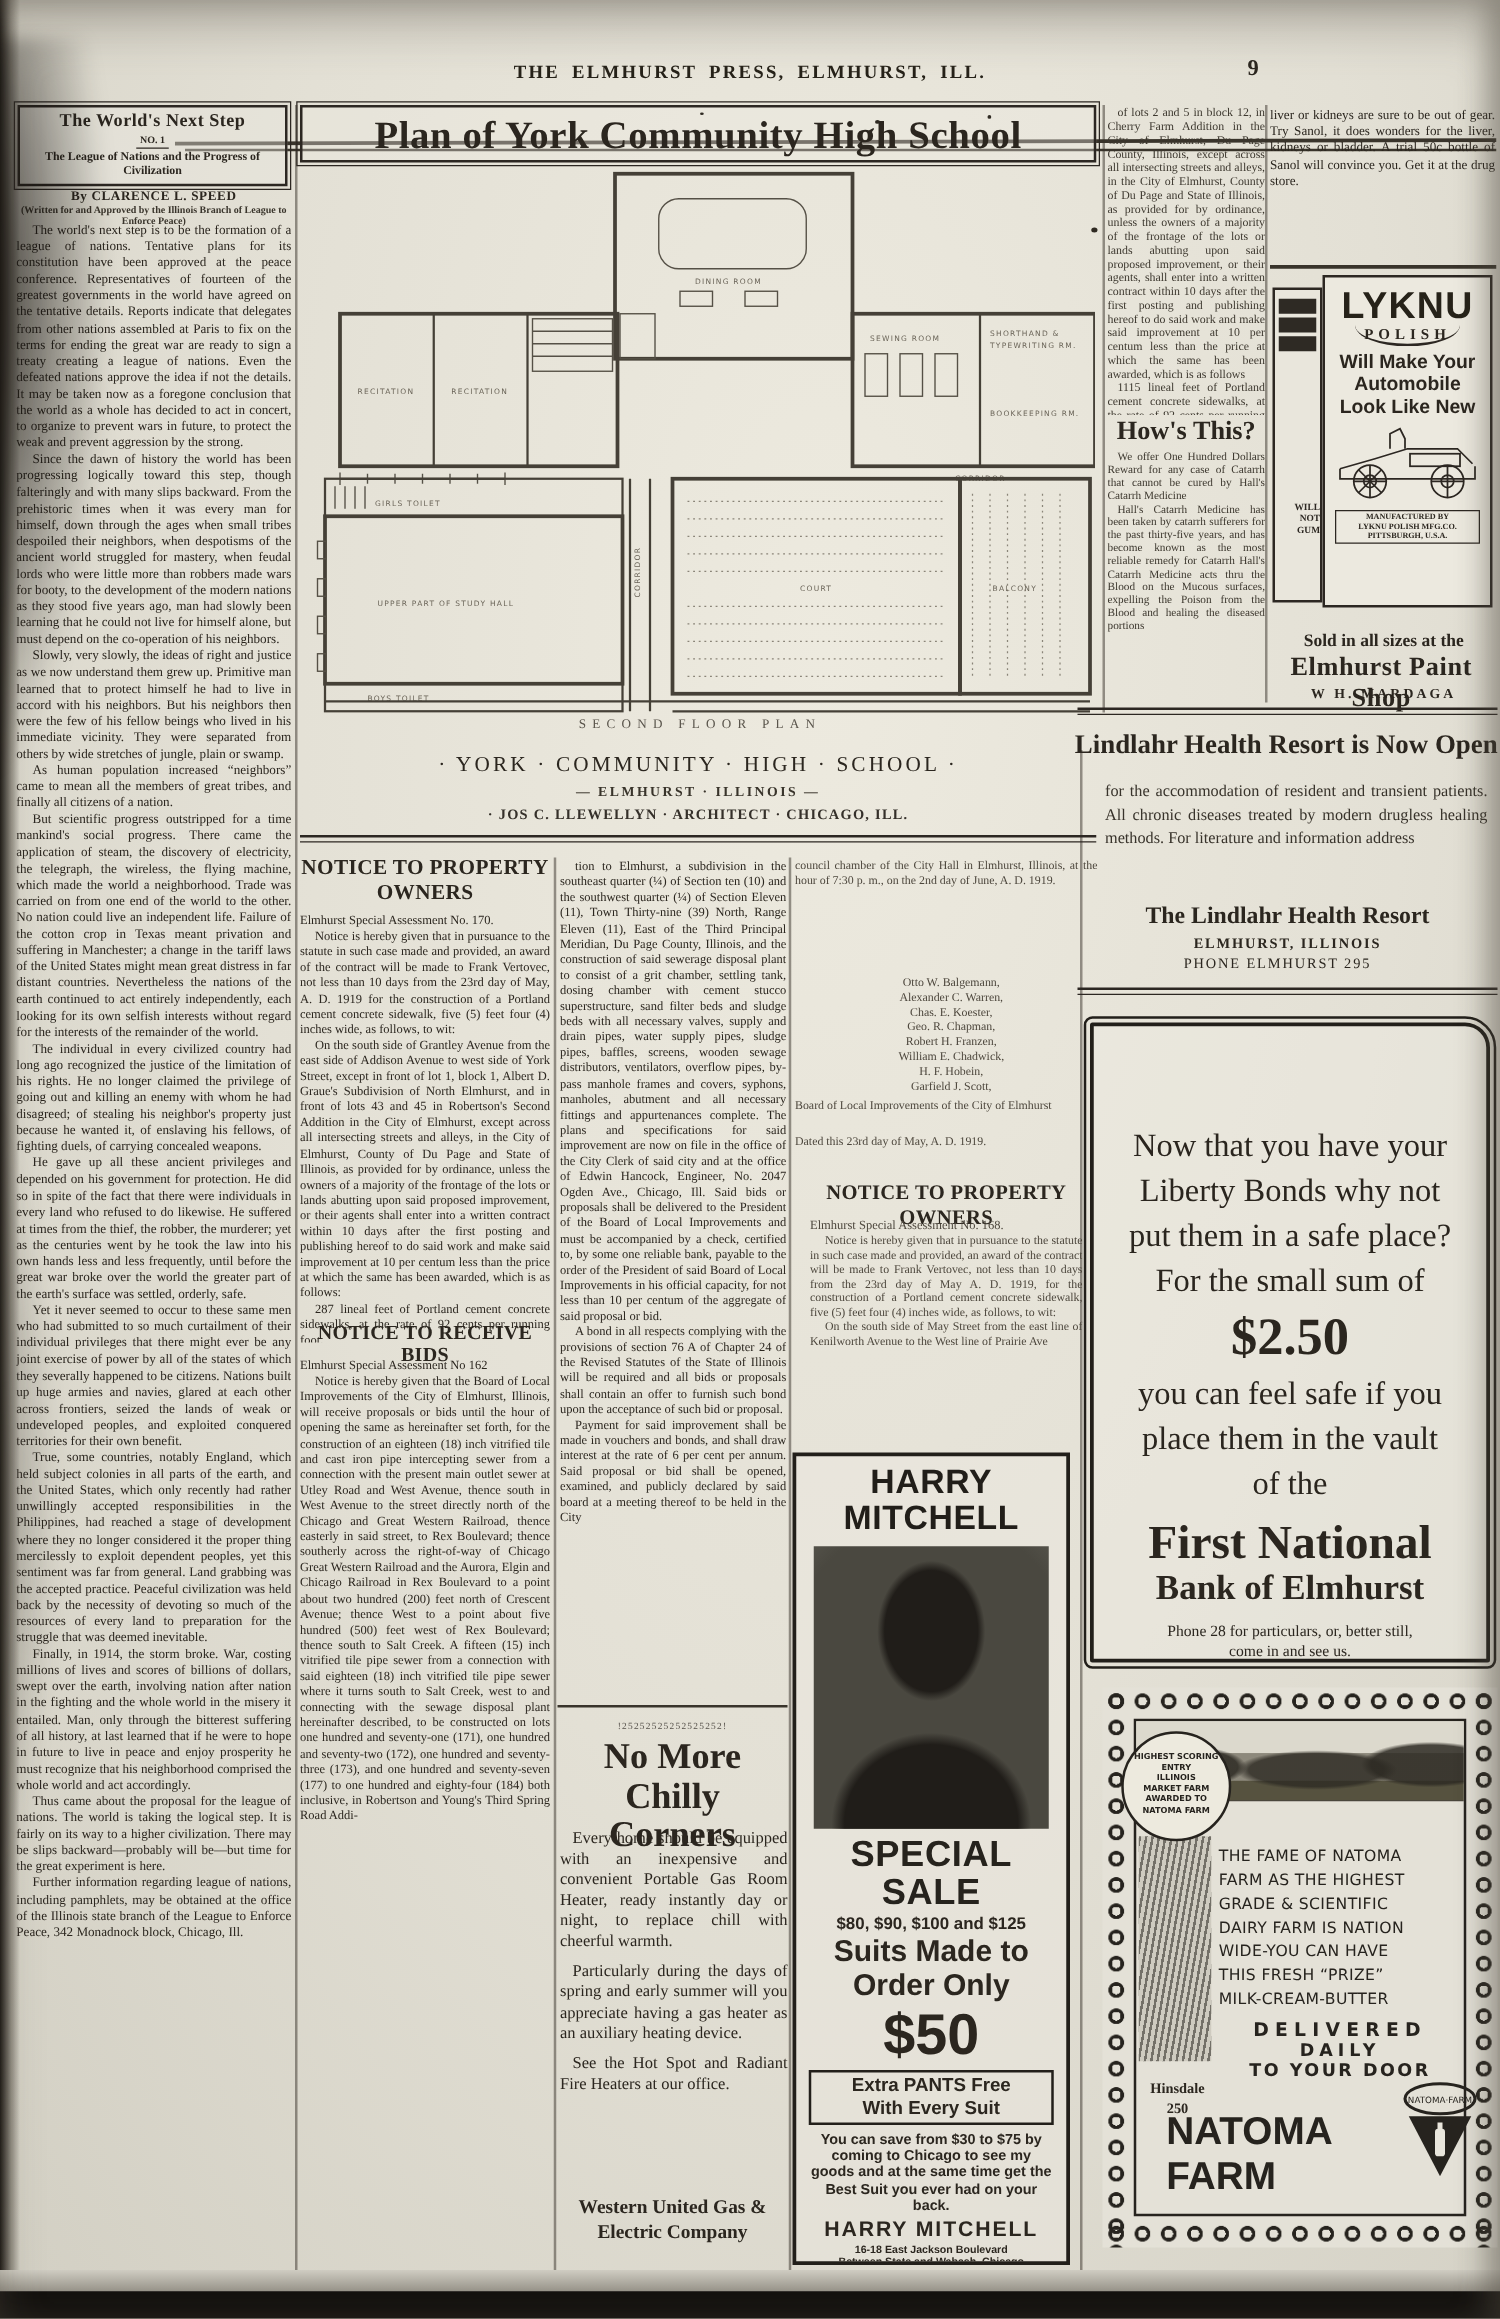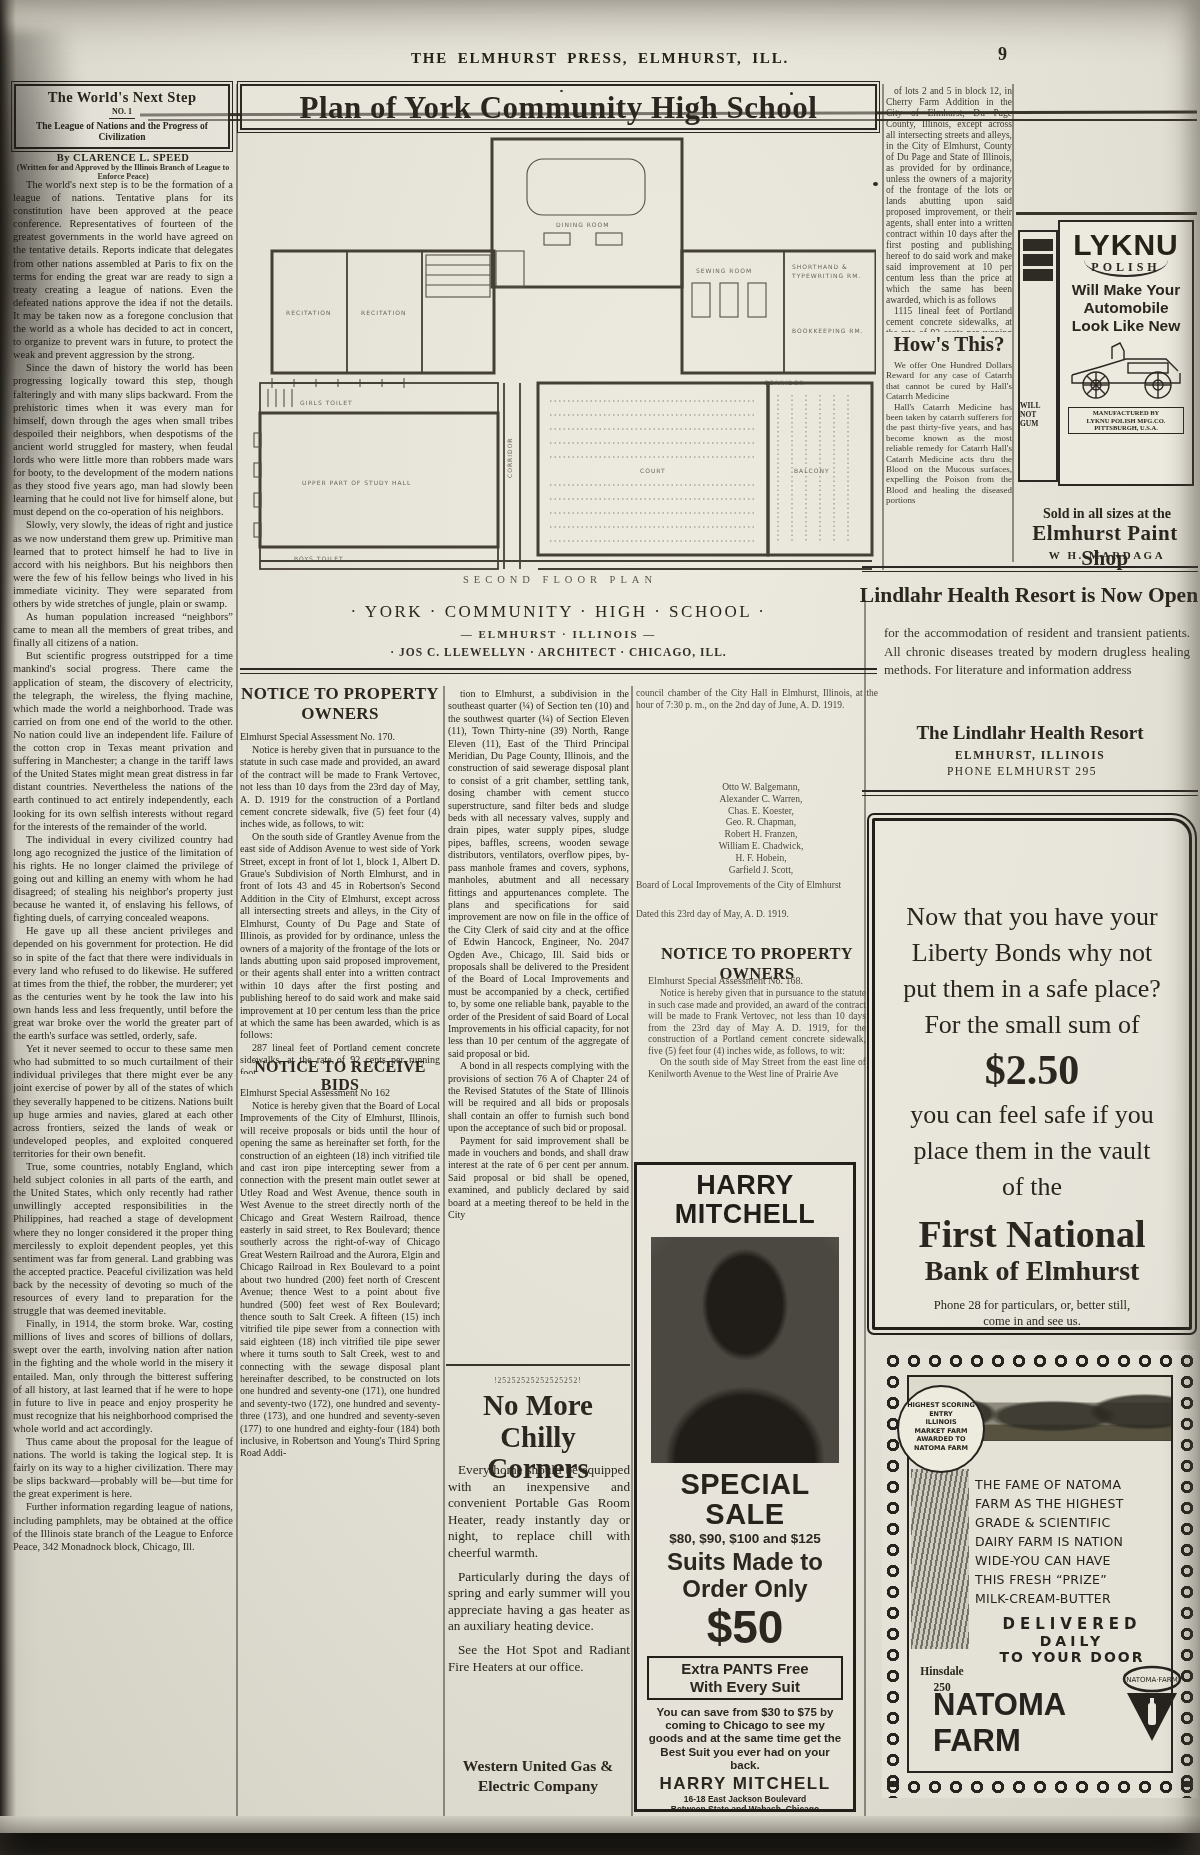--- a/index.html
+++ b/index.html
@@ -78,21 +78,21 @@
   .mit-name2{font-size:17px;font-weight:900;letter-spacing:1.5px;}
   .mit-addr{font-size:8.5px;font-weight:bold;line-height:10px;}
   
   .hows-h{left:886px;top:332px;width:126px;text-align:center;font-size:21px;font-weight:bold;}
   .small-legal{font-size:9px;line-height:10.4px;text-align:justify;overflow:hidden;color:#3d382f;}
   .small-legal p{margin:0;text-indent:8px;}
   
   .lyknu{left:1018px;top:220px;width:176px;height:284px;}
   .lyk-side{position:absolute;left:0;top:10px;width:40px;height:252px;border:2px solid #2c2722;background:#e9e6dc;padding-top:4px;}
   .lyk-side .chip{width:30px;height:12px;background:#2e2a24;margin:3px auto;}
-  .lyk-side .wng{font-size:7.5px;font-weight:bold;text-align:left;margin-top:120px;line-height:9px;color:#2c2722;}
+  .lyk-side .wng{font-size:7.5px;font-weight:bold;text-align:right;margin-top:120px;line-height:9px;color:#2c2722;}
   .lyk-front{position:absolute;left:40px;top:0;width:136px;height:266px;border:2px solid #2c2722;background:#ece9df;text-align:center;padding-top:6px;}
   .lyk-brand{font-family:"Liberation Sans",sans-serif;font-size:30px;font-weight:900;letter-spacing:1px;color:#262219;}
   .lyk-arc{width:84px;margin:-2px auto 2px;border-bottom:2px solid #2c2722;border-radius:0 0 50% 50%/0 0 100% 100%;font-size:12px;font-weight:bold;letter-spacing:4px;}
   .lyk-tag{font-family:"Liberation Sans",sans-serif;font-size:15.5px;font-weight:bold;line-height:18px;margin-top:4px;}
   .lyk-mfr{font-size:6.5px;line-height:7.5px;font-weight:bold;border:1px solid #2c2722;margin:2px 8px 0;padding:1px 0;}
   .sold-line{left:1016px;top:506px;width:182px;text-align:center;font-size:14px;font-weight:bold;}
   .shop-line{left:1010px;top:521px;width:190px;text-align:center;font-size:21px;font-weight:bold;letter-spacing:.5px;}
   .owner-line{left:1016px;top:549px;width:182px;text-align:center;font-size:11px;font-weight:bold;letter-spacing:2.5px;}
   
   .lind-h{left:858px;top:583px;width:342px;text-align:center;font-size:21.5px;font-weight:bold;}
@@ -353,20 +353,21 @@
       <p>of lots 2 and 5 in block 12, in Cherry Farm Addition in the City of Elmhurst, Du Page County, Illinois, except across all intersecting streets and alleys, in the City of Elmhurst, County of Du Page and State of Illinois, as provided for by ordinance, unless the owners of a majority of the frontage of the lots or lands abutting upon said proposed improvement, or their agents, shall enter into a written contract within 10 days after the first posting and publishing hereof to do said work and make said improvement at 10 per centum less than the price at which the same has been awarded, which is as follows</p>
       <p>1115 lineal feet of Portland cement concrete sidewalks, at the rate of 92 cents per running foot.</p>
     </div>
   <div class="abs hows-h">How's This?</div>
   <div class="abs small-legal" style="left:886px;top:360px;width:126px;height:146px;">
       <p>We offer One Hundred Dollars Reward for any case of Catarrh that cannot be cured by Hall's Catarrh Medicine</p>
       <p>Hall's Catarrh Medicine has been taken by catarrh sufferers for the past thirty-five years, and has become known as the most reliable remedy for Catarrh  Hall's Catarrh Medicine acts thru the Blood on the Mucous surfaces, expelling the Poison from the Blood and healing the diseased portions</p>
       <p>After you have taken Hall's Catarrh Medicine for a short time you will see a great improvement in your general health  Start taking Hall's Catarrh Medicine at once and get rid of catarrh  Send for testimonials, free</p>
     </div>
 
+  <div class="abs just" style="left:1016px;top:86px;width:180px;height:122px;font-size:10.5px;line-height:13.2px;overflow:hidden;">liver or kidneys are sure to be out of gear.  Try Sanol, it does wonders for the liver, kidneys or bladder.  A trial 50c bottle of Sanol will convince you.  Get it at the drug store.</div>
   <div class="abs hrule heavy" style="left:1016px;top:212px;width:181px;"></div>
   <div class="abs lyknu">
     <div class="lyk-side">
       <div class="chip"></div>
       <div class="chip"></div>
       <div class="chip"></div>
       <div class="wng">WILL NOT GUM</div>
     </div>
     <div class="lyk-front">
       <div class="lyk-brand">LYKNU</div>

